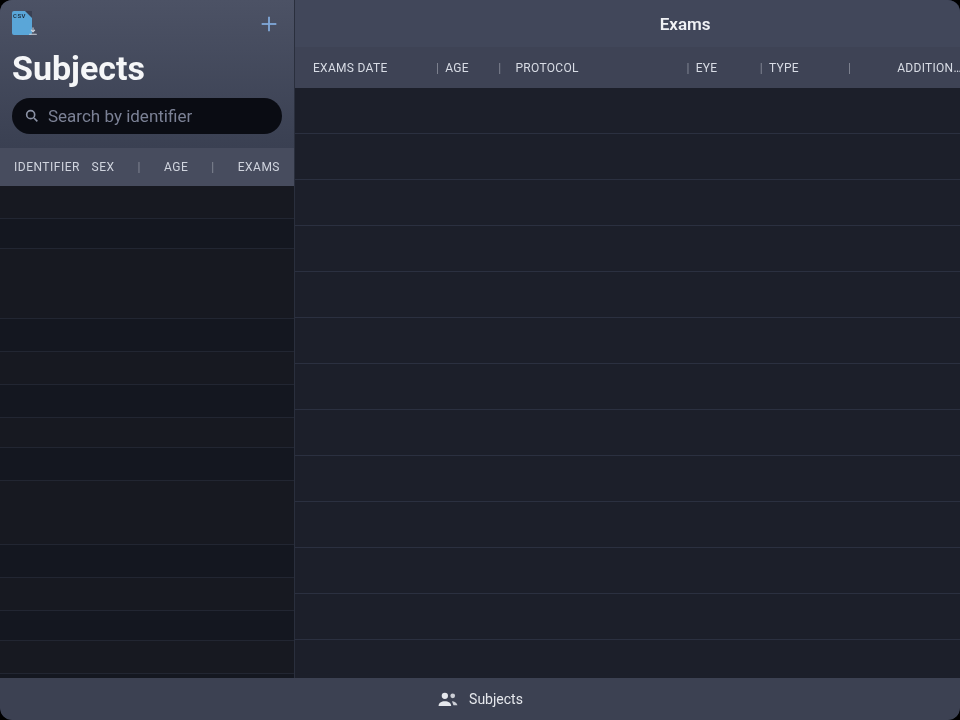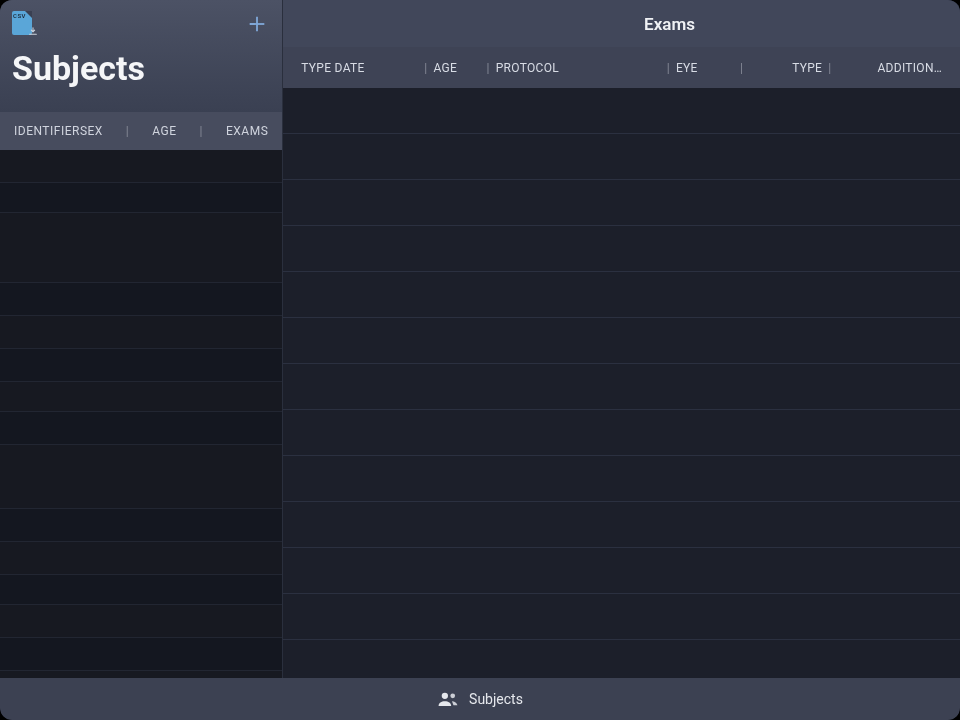--- a/index.html
+++ b/index.html
@@ -194,23 +194,23 @@
       font-size: 12px;
       letter-spacing: 0.3px;
       color: #d8dce5;
     }
     .mcol {
       display: flex;
       align-items: center;
     }
     .mcol.visit { width: 117px; }
     .mcol.age { width: 47px; }
-    .mcol.protocol { width: 165px; }
+    .mcol.protocol { width: 165px; margin-left: 8px; }
     .mcol.eye { width: 58px; align-items: flex-end; }
-    .mcol.type { width: 73px; justify-content: flex-end; }
+    .mcol.type { width: 73px; }
     .mcol.addl { width: 85px; margin-left: 40px; }
     .mcol.test { width: 60px; }
     .divider {
       color: #858997;
       margin: 0 6px;
     }
     .exam-list {
       flex: 1;
       overflow-y: auto;
     }
@@ -254,20 +254,27 @@
             </svg>
           </div>
           <div class="plus-icon">
             <svg viewBox="0 0 24 24" fill="none" stroke="currentColor" stroke-width="2">
               <line x1="12" y1="4" x2="12" y2="20"></line>
               <line x1="4" y1="12" x2="20" y2="12"></line>
             </svg>
           </div>
         </div>
         <h1 class="sidebar-title">Subjects</h1>
+        <div class="search-wrapper">
+          <svg class="search-icon-svg" viewBox="0 0 24 24" fill="none" stroke="currentColor" stroke-width="2.5">
+            <circle cx="10" cy="10" r="6"></circle>
+            <line x1="15" y1="15" x2="20" y2="20"></line>
+          </svg>
+          <input type="text" class="search-input" placeholder="Search by identifier" style="">
+        </div>
       </div>
 
       <div class="columns-header">
         <span>IDENTIFIER</span>
         <div class="cols-right">
           <span>SEX</span>
           <span class="divider">|</span>
           <span>AGE</span>
           <span class="divider">|</span>
           <span>EXAMS</span>
@@ -293,21 +300,21 @@
     </div>
 
     <div class="main-panel">
       <div class="main-header">
         <span class="main-header-title">Exams</span>
 
       </div>
 
       <div class="main-columns">
         <div class="mcol visit">
-          <span>TYPE DATE</span>
+          <span>EXAMS DATE</span>
         </div>
         <span class="divider">|</span>
         <div class="mcol age">
           <span>AGE</span>
         </div>
         <span class="divider">|</span>
         <div class="mcol protocol">
           <span>PROTOCOL</span>
         </div>
         <span class="divider">|</span>

